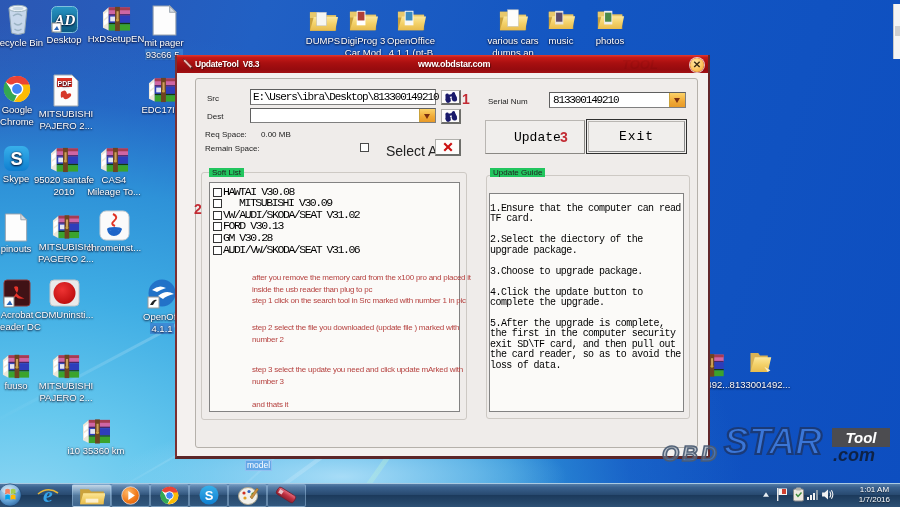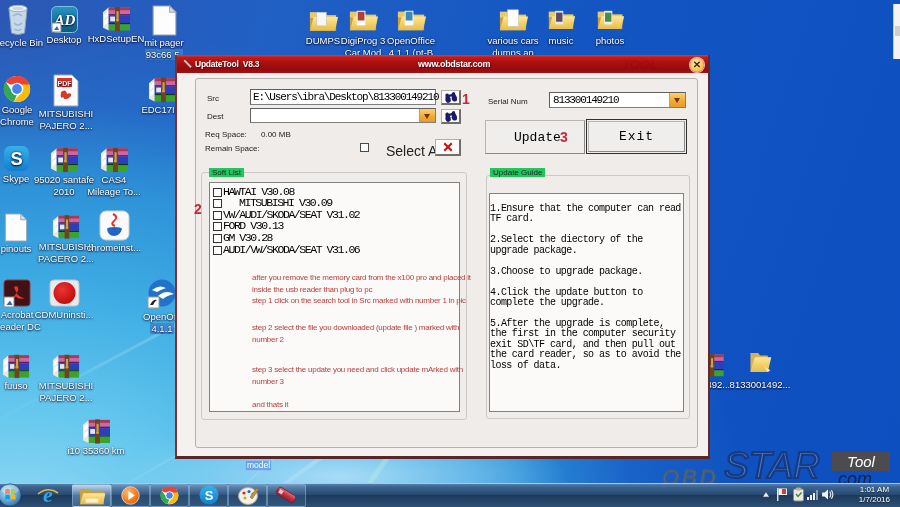--- a/index.html
+++ b/index.html
@@ -38,21 +38,21 @@
 .btn{position:absolute;background:#f0eeec;border:1px solid #9a9a9a;box-sizing:border-box;text-align:center;font-family:"Liberation Mono",monospace;color:#000;}
 
 #tb{position:absolute;left:0;top:483px;width:900px;height:24px;background:linear-gradient(#5e87b0 0%, #3a618e 18%, #27496f 50%, #1c3a5c 52%, #27496c 85%, #2e5176 100%);}
 #tb:before{content:"";position:absolute;left:0;top:0;width:100%;height:1px;background:rgba(190,220,240,.8);}
 .tbn{position:absolute;top:1px;width:39px;height:23px;background:linear-gradient(rgba(200,230,255,.28),rgba(120,170,215,.14) 45%,rgba(70,120,170,.22));border:1px solid rgba(175,210,240,.42);border-radius:2px;box-sizing:border-box;}
 .tbn.hot{background:linear-gradient(rgba(235,248,255,.75),rgba(160,205,240,.45) 45%,rgba(100,150,200,.35));}
 .tic{position:absolute;}
 #tray{position:absolute;left:750px;top:0;height:24px;width:150px;}
 #clock{position:absolute;right:10px;top:2px;color:#fff;font-size:8px;text-align:center;line-height:10px;text-shadow:0 1px 1px rgba(0,0,0,.6);}
 
-#wm{position:absolute;left:660px;top:448px;width:240px;height:45px;font-style:italic;font-weight:normal;}
+#wm{position:absolute;left:660px;top:424px;width:240px;height:45px;font-style:italic;font-weight:bold;}
 </style></head>
 <body>
 <div id="desk">
   <div class="beam" style="left:-40px;top:300px;width:520px;height:3px;transform:rotate(-28deg);opacity:.5"></div>
   <div class="beam" style="left:60px;top:360px;width:560px;height:2px;transform:rotate(-30deg);opacity:.7"></div>
     <div class="beam" style="left:150px;top:380px;width:420px;height:2px;transform:rotate(-42deg);opacity:.5"></div>
   <div class="beam" style="left:120px;top:420px;width:500px;height:4px;transform:rotate(-36deg);opacity:.45"></div>
   <div class="beam" style="left:240px;top:430px;width:330px;height:5px;transform:rotate(-55deg);opacity:.5;background:linear-gradient(90deg,rgba(190,255,190,0),rgba(205,255,205,.7),rgba(190,255,190,0))"></div>
   <div id="strip">
       <div class="g"></div>

